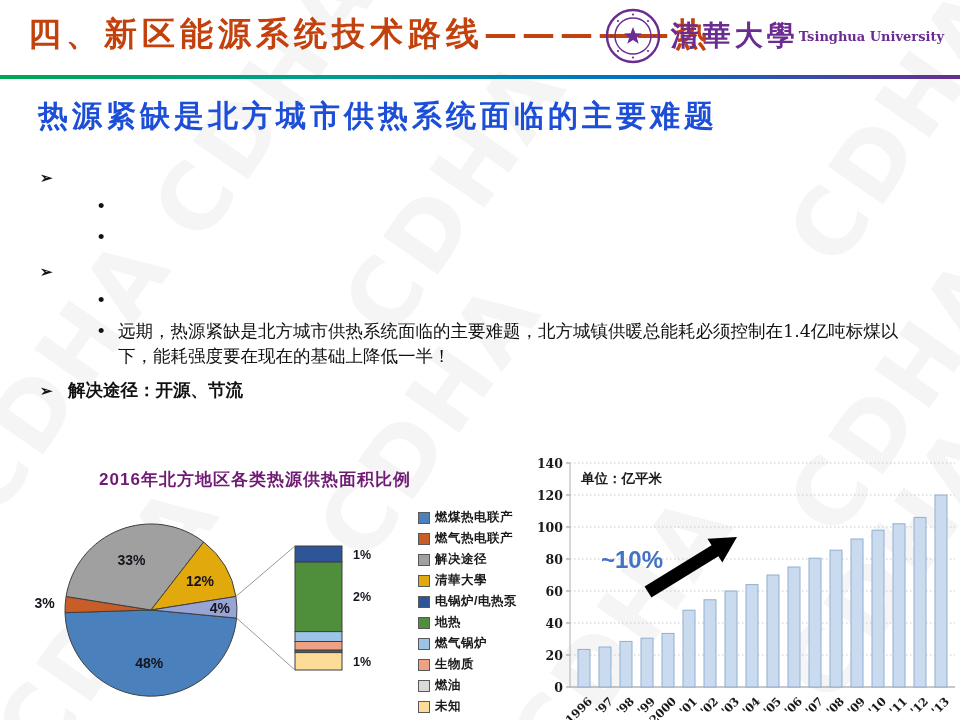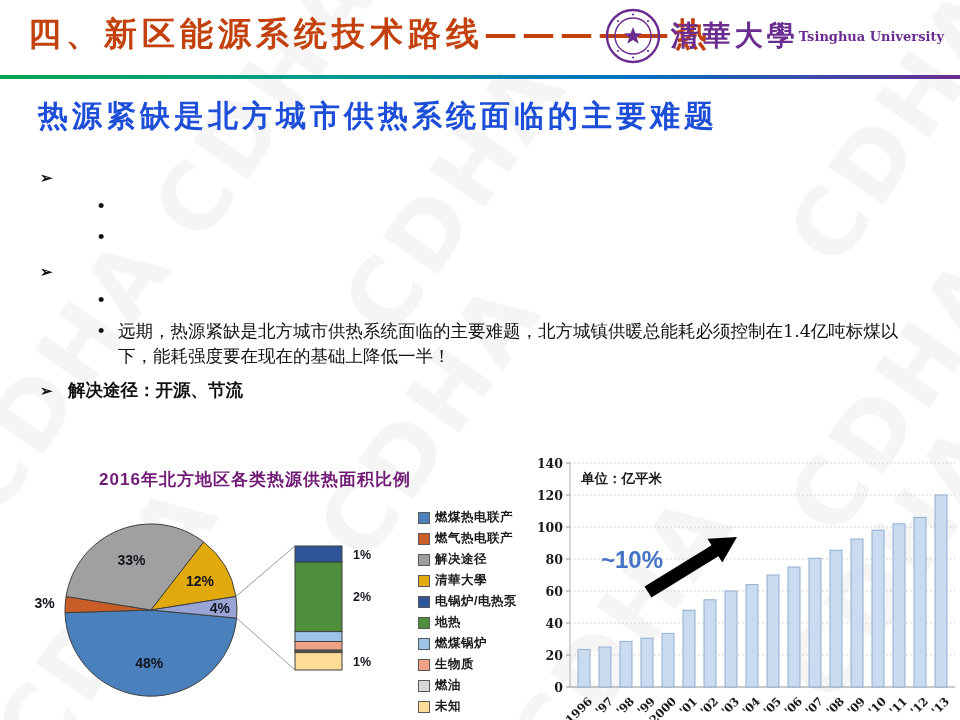--- a/index.html
+++ b/index.html
@@ -155,21 +155,21 @@
     <div class="lg-item">
         <span class="lg-sw" style="background: rgb(46, 85, 151);"></span>
         <span class="lg-lb">电锅炉/电热泵</span>
       </div>
     <div class="lg-item">
         <span class="lg-sw" style="background: rgb(79, 143, 59);"></span>
         <span class="lg-lb">地热</span>
       </div>
     <div class="lg-item">
         <span class="lg-sw" style="background: rgb(157, 195, 230);"></span>
-        <span class="lg-lb">燃煤锅炉</span>
+        <span class="lg-lb">燃气锅炉</span>
       </div>
     <div class="lg-item">
         <span class="lg-sw" style="background: rgb(239, 161, 131);"></span>
         <span class="lg-lb">生物质</span>
       </div>
     <div class="lg-item">
         <span class="lg-sw" style="background: rgb(217, 217, 217);"></span>
         <span class="lg-lb">燃油</span>
       </div>
     <div class="lg-item">

